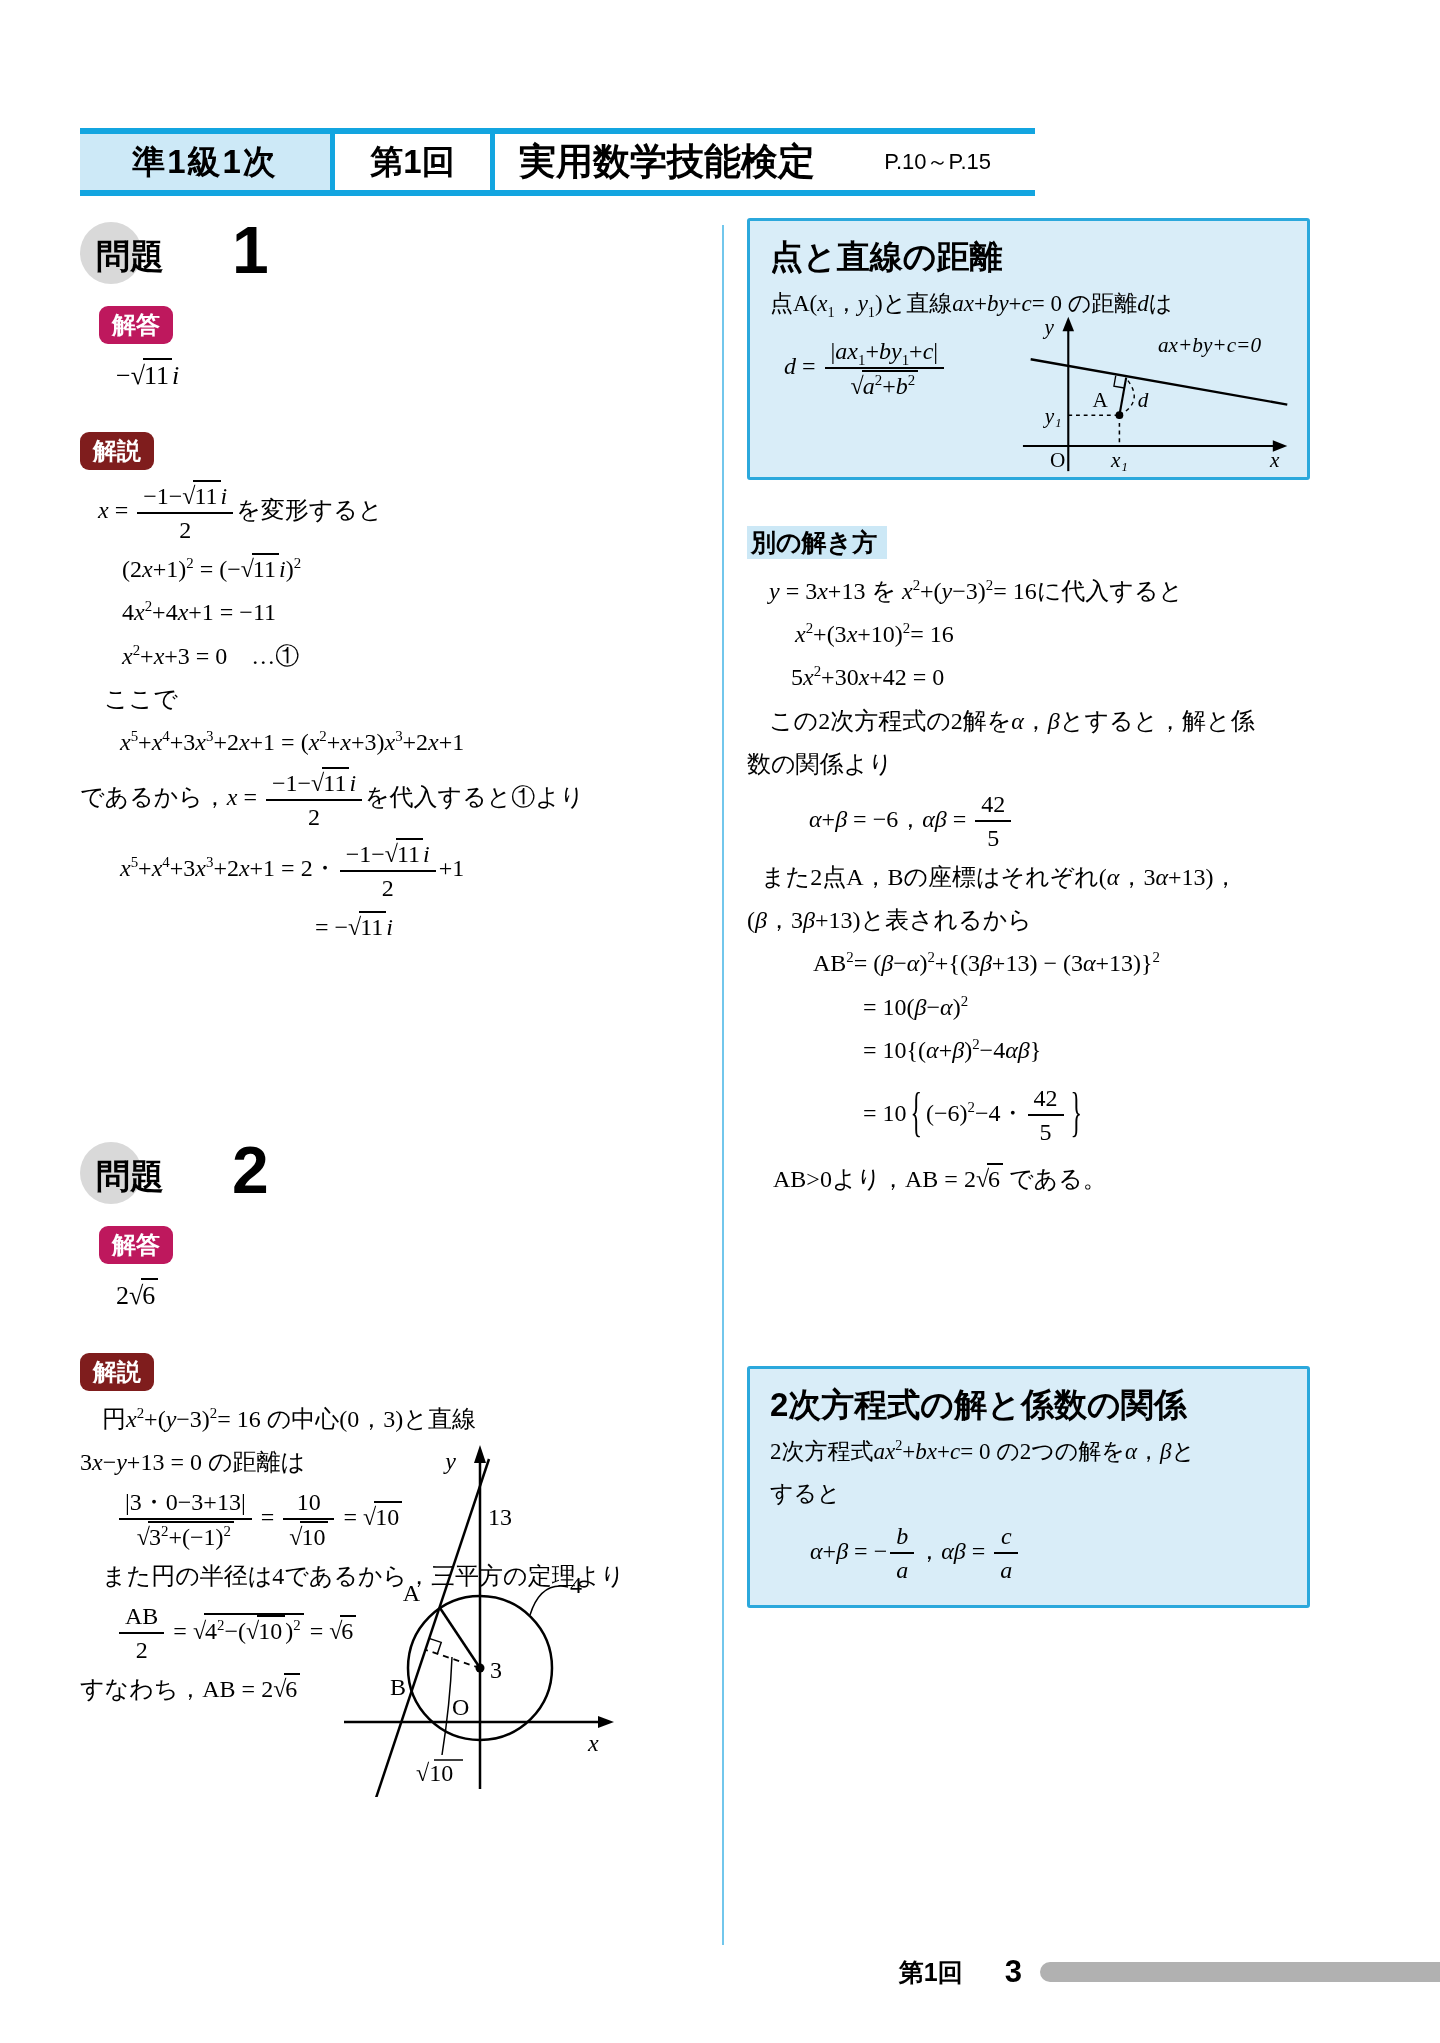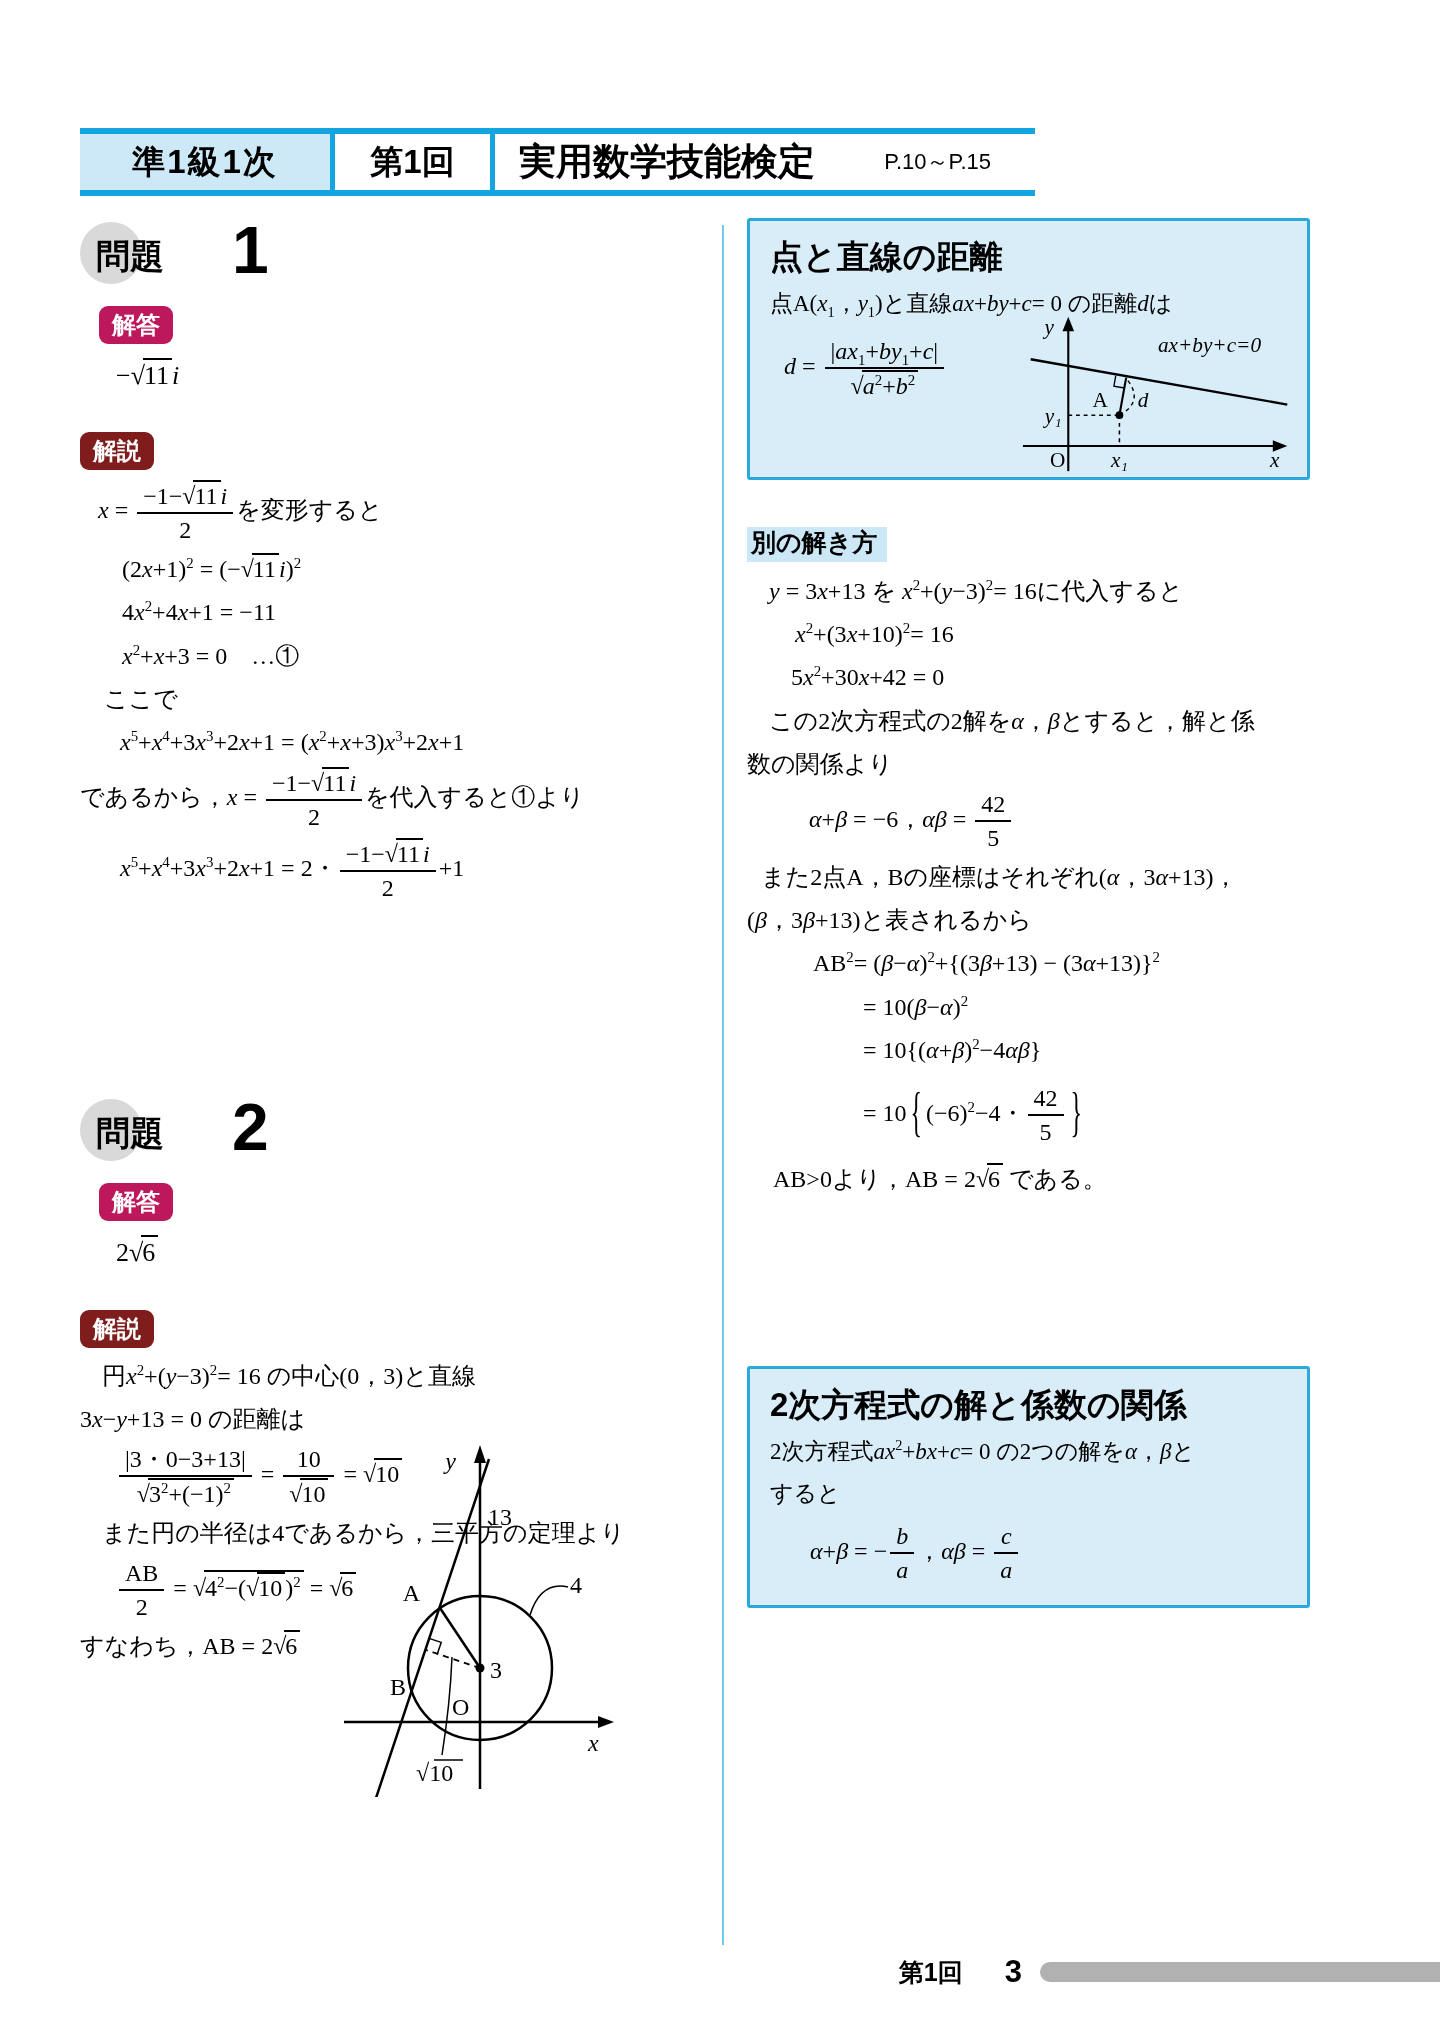--- a/index.html
+++ b/index.html
@@ -47,21 +47,21 @@
   .answer-line{font-size:26px;margin-top:12px;}
 
   
   .bluebox{background:#d9edf8;border:3px solid #2ba8dc;border-radius:3px;box-sizing:border-box;
            padding:14px 20px;position:relative;}
   .box1{height:262px;}
   .boxtitle{font-family:"Liberation Sans",sans-serif;font-weight:bold;font-size:33px;margin-bottom:6px;}
   .box-fig{position:absolute;right:4px;bottom:2px;}
   .box2{margin-top:168px;}
 
-  .alt-head{margin-top:46px;font-family:Liberation Mono, monospace;font-weight:bold;font-size:25px;}
+  .alt-head{margin-top:46px;font-family:Liberation Serif, serif;font-weight:bold;font-size:25px;}
   .alt-head>span{background:#cce8f6;padding:3px 10px 3px 4px;}
 
   
   .footer{position:absolute;top:1954px;left:0;width:1440px;display:flex;align-items:center;
           justify-content:flex-end;font-family:"Liberation Sans",sans-serif;font-weight:bold;}
   .f-round{font-size:25px;}
   .f-page{font-size:31px;margin-left:42px;}
   .f-bar{width:400px;height:20px;background:#b1b1b1;border-radius:10px 0 0 10px;margin-left:18px;}
 
   
@@ -102,20 +102,21 @@
     <span class="badge badge-black">解説</span>
 
     <div class="mline" style="padding-left:18px;margin-top:10px"><span class="it">x</span> = <span class="frac"><span class="num">−1−<span class="sqrt"><span class="rad">√</span><span class="vinc">11</span></span><span class="it">i</span></span><span class="den">2</span></span>を変形すると</div>
     <div class="mline" style="padding-left:42px">(2<span class="it">x</span>+1)<span class="sup">2</span> = (−<span class="sqrt"><span class="rad">√</span><span class="vinc">11</span></span><span class="it">i</span>)<span class="sup">2</span></div>
     <div class="mline" style="padding-left:42px">4<span class="it">x</span><span class="sup">2</span>+4<span class="it">x</span>+1 = −11</div>
     <div class="mline" style="padding-left:42px"><span class="it">x</span><span class="sup">2</span>+<span class="it">x</span>+3 = 0　…①</div>
     <div class="mline" style="padding-left:24px">ここで</div>
     <div class="mline" style="padding-left:40px"><span class="it">x</span><span class="sup">5</span>+<span class="it">x</span><span class="sup">4</span>+3<span class="it">x</span><span class="sup">3</span>+2<span class="it">x</span>+1 = (<span class="it">x</span><span class="sup">2</span>+<span class="it">x</span>+3)<span class="it">x</span><span class="sup">3</span>+2<span class="it">x</span>+1</div>
     <div class="mline" style="padding-left:0">であるから，<span class="it">x</span> = <span class="frac"><span class="num">−1−<span class="sqrt"><span class="rad">√</span><span class="vinc">11</span></span><span class="it">i</span></span><span class="den">2</span></span>を代入すると①より</div>
     <div class="mline" style="padding-left:40px"><span class="it">x</span><span class="sup">5</span>+<span class="it">x</span><span class="sup">4</span>+3<span class="it">x</span><span class="sup">3</span>+2<span class="it">x</span>+1 = 2・<span class="frac"><span class="num">−1−<span class="sqrt"><span class="rad">√</span><span class="vinc">11</span></span><span class="it">i</span></span><span class="den">2</span></span>+1</div>
+    <div class="mline" style="padding-left:235px">= −<span class="sqrt"><span class="rad">√</span><span class="vinc">11</span></span><span class="it">i</span></div>
 
     <div class="prob-head" style="margin-top:196px">
       <span class="prob-circle"></span>
       <span class="prob-label">問題</span>
       <span class="prob-num">2</span>
     </div>
 
     <span class="badge badge-blue">解答</span>
     <div class="mline answer-line" style="padding-left:36px">2<span class="sqrt"><span class="rad">√</span><span class="vinc">6</span></span></div>
 

